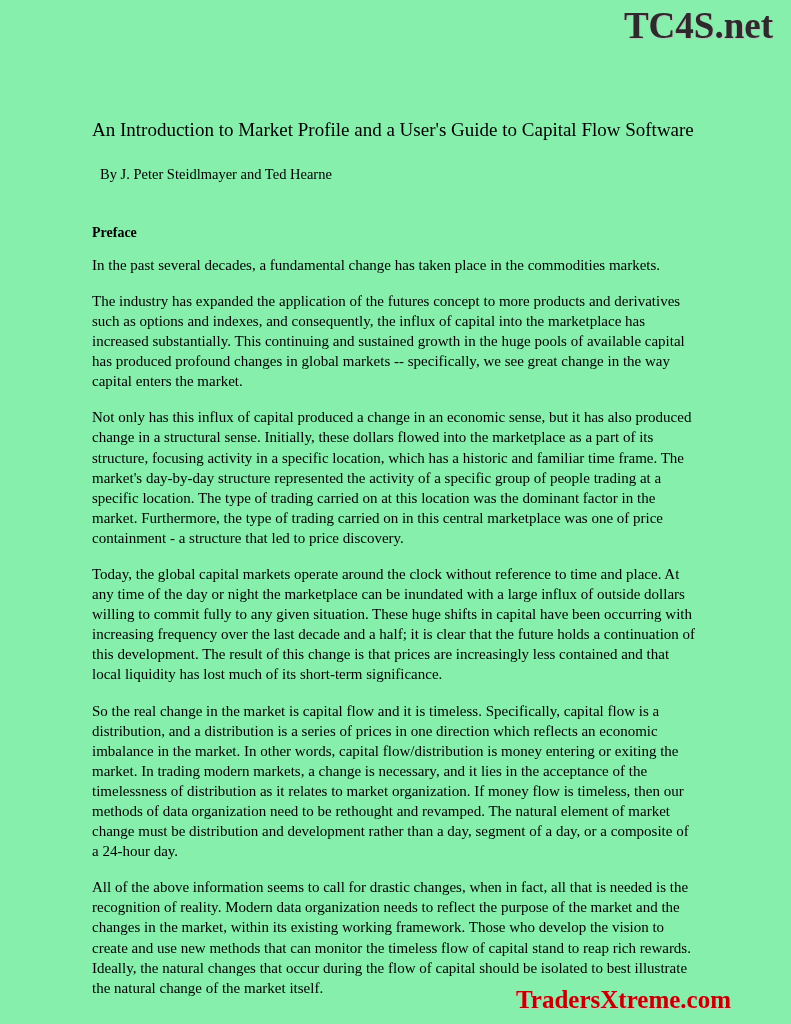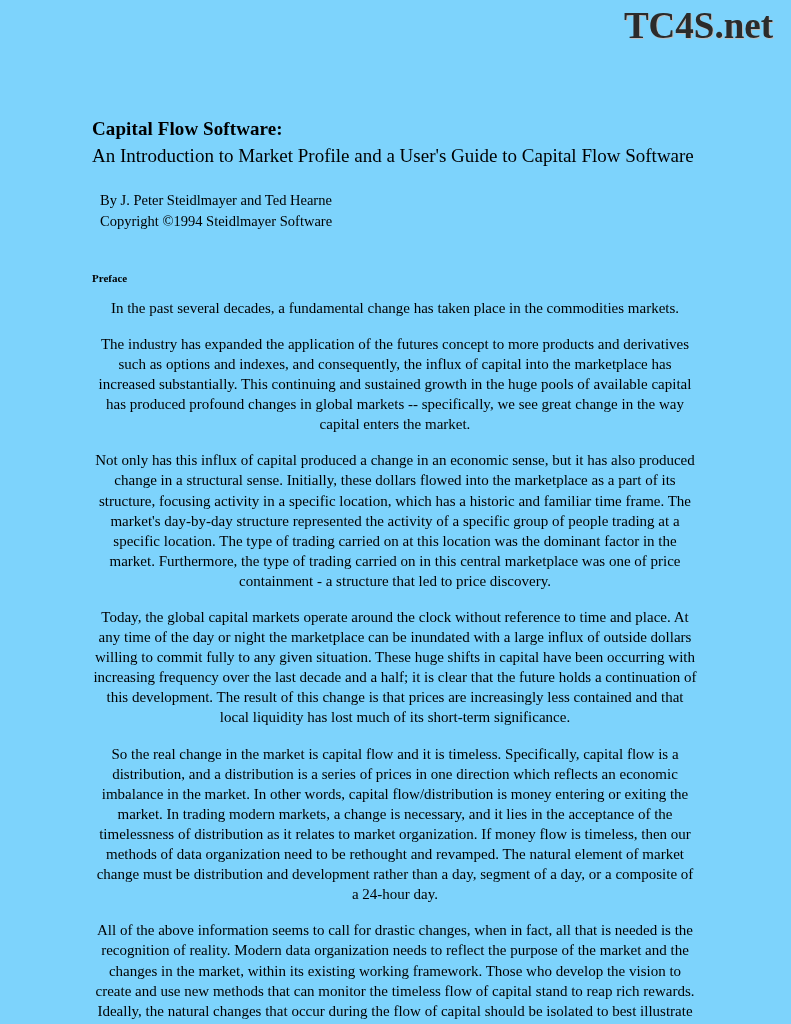--- a/index.html
+++ b/index.html
@@ -12,21 +12,21 @@
     background: #ffffff;
     font-family: "Liberation Serif", serif;
     color: #000000;
     position: relative;
     overflow: hidden;
   }
   .page {
     position: relative;
     width: 791px;
     height: 1024px;
-    background: #7dd3fc;
+    background: #86efac;
     box-sizing: border-box;
   }
   
   .wm-top {
     position: absolute;
     top: 4px;
     right: 18px;
     font-family: "Liberation Serif", serif;
     font-size: 37px;
     font-weight: bold;
@@ -83,54 +83,53 @@
     line-height: 1.25;
   }
   .byline {
     font-size: 14.5px;
     line-height: 1.45;
     margin: 0 0 40px 8px;
   }
   .byline div { margin: 0; }
 
   h2.section-heading {
-    font-size: 11px;
+    font-size: 14px;
     font-weight: bold;
     margin: 0 0 14px 0;
   }
   p.body-text {
     font-size: 15px;
     line-height: 1.34;
     margin: 0 4px 16px 0;
-    text-align: center;
+    text-align: left;
   }
   p.body-text:last-child { margin-bottom: 0; }
 </style>
 </head>
 <body>
 
 <div class="page">
 
   <div class="wm-top">TC4S.net</div>
 
   <div class="content">
 
-    <h1 class="doc-title">Capital Flow Software:</h1>
     <div class="doc-subtitle">An Introduction to Market Profile and a User's Guide to Capital Flow Software</div>
 
     <div class="byline">
       <div>By J. Peter Steidlmayer and Ted Hearne</div>
-      <div>Copyright ©1994 Steidlmayer Software</div>
     </div>
 
     <h2 class="section-heading">Preface</h2>
 
     <p class="body-text">In the past several decades, a fundamental change has taken place in the commodities markets.</p>
     <p class="body-text">The industry has expanded the application of the futures concept to more products and derivatives such as options and indexes, and consequently, the influx of capital into the marketplace has increased substantially. This continuing and sustained growth in the huge pools of available capital has produced profound changes in global markets -- specifically, we see great change in the way capital enters the market.</p>
     <p class="body-text">Not only has this influx of capital produced a change in an economic sense, but it has also produced change in a structural sense. Initially, these dollars flowed into the marketplace as a part of its structure, focusing activity in a specific location, which has a historic and familiar time frame. The market's day-by-day structure represented the activity of a specific group of people trading at a specific location. The type of trading carried on at this location was the dominant factor in the market. Furthermore, the type of trading carried on in this central marketplace was one of price containment - a structure that led to price discovery.</p>
     <p class="body-text">Today, the global capital markets operate around the clock without reference to time and place. At any time of the day or night the marketplace can be inundated with a large influx of outside dollars willing to commit fully to any given situation. These huge shifts in capital have been occurring with increasing frequency over the last decade and a half; it is clear that the future holds a continuation of this development. The result of this change is that prices are increasingly less contained and that local liquidity has lost much of its short-term significance.</p>
     <p class="body-text">So the real change in the market is capital flow and it is timeless. Specifically, capital flow is a distribution, and a distribution is a series of prices in one direction which reflects an economic imbalance in the market. In other words, capital flow/distribution is money entering or exiting the market. In trading modern markets, a change is necessary, and it lies in the acceptance of the timelessness of distribution as it relates to market organization. If money flow is timeless, then our methods of data organization need to be rethought and revamped. The natural element of market change must be distribution and development rather than a day, segment of a day, or a composite of a 24-hour day.</p>
     <p class="body-text">All of the above information seems to call for drastic changes, when in fact, all that is needed is the recognition of reality. Modern data organization needs to reflect the purpose of the market and the changes in the market, within its existing working framework. Those who develop the vision to create and use new methods that can monitor the timeless flow of capital stand to reap rich rewards. Ideally, the natural changes that occur during the flow of capital should be isolated to best illustrate the natural change of the market itself.</p>
 
   </div>
 
+  <div class="wm-bottom">TradersXtreme.com</div>
 
 </div>
 
 </body></html>

